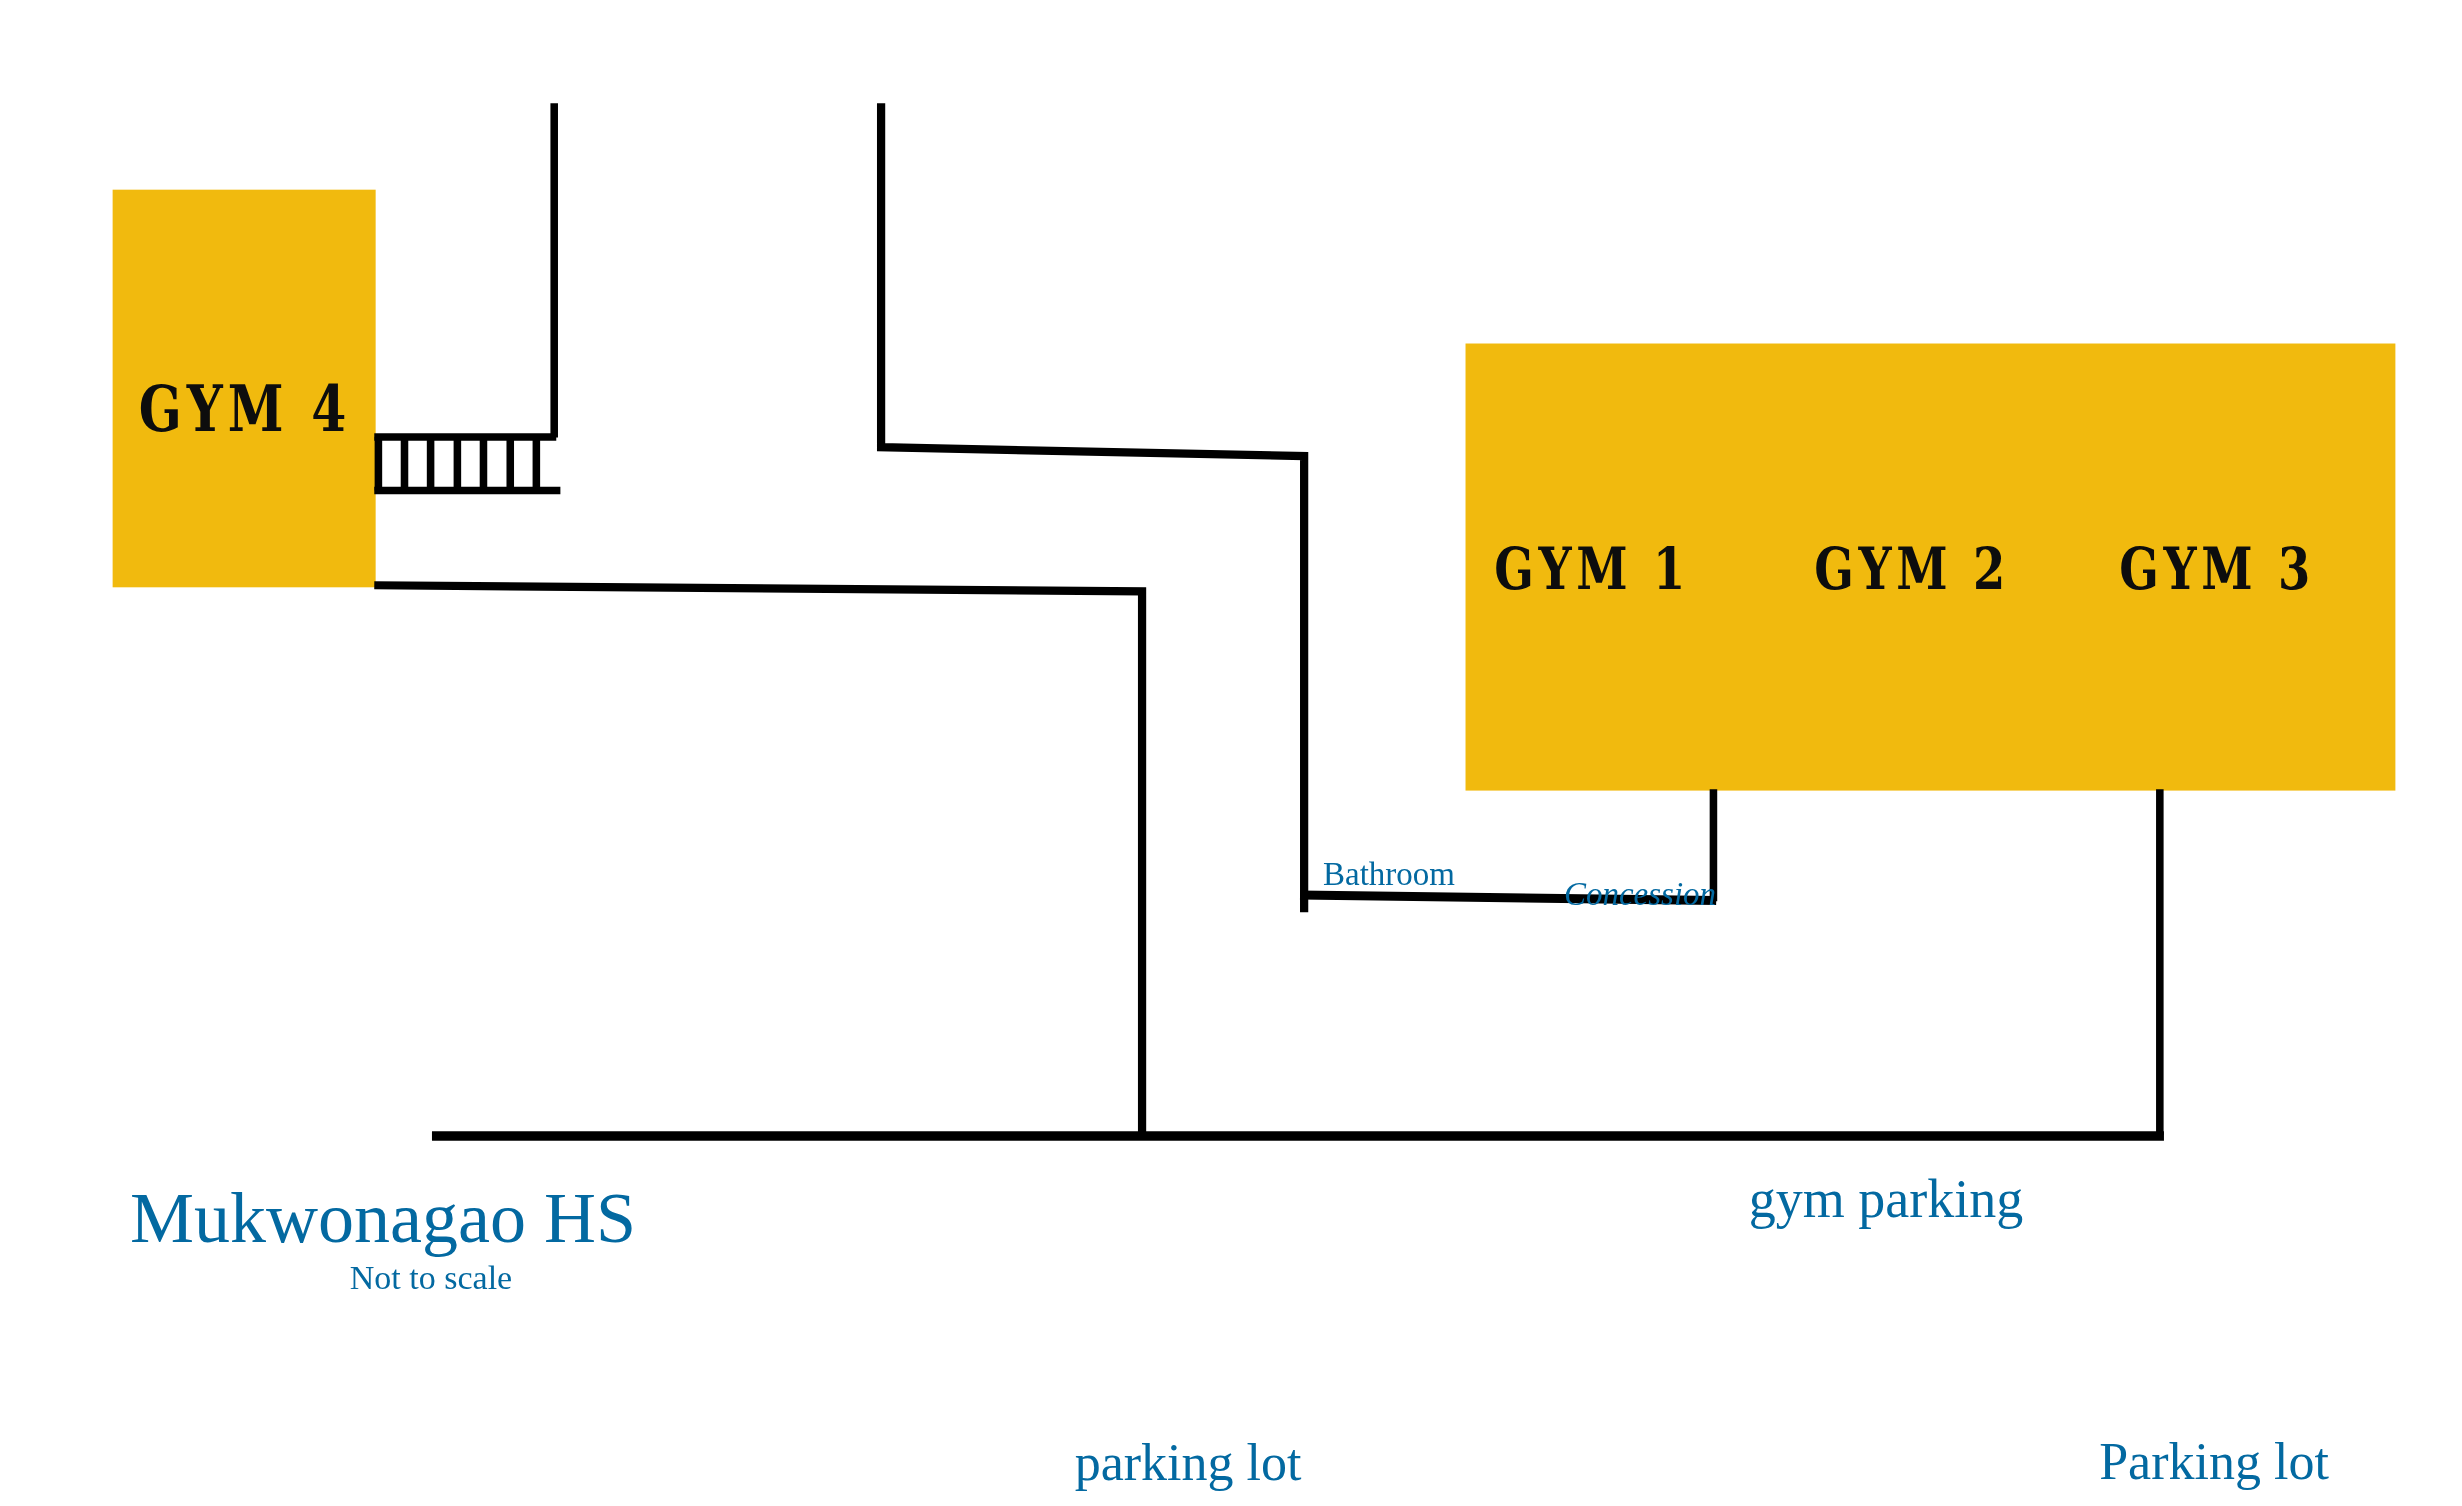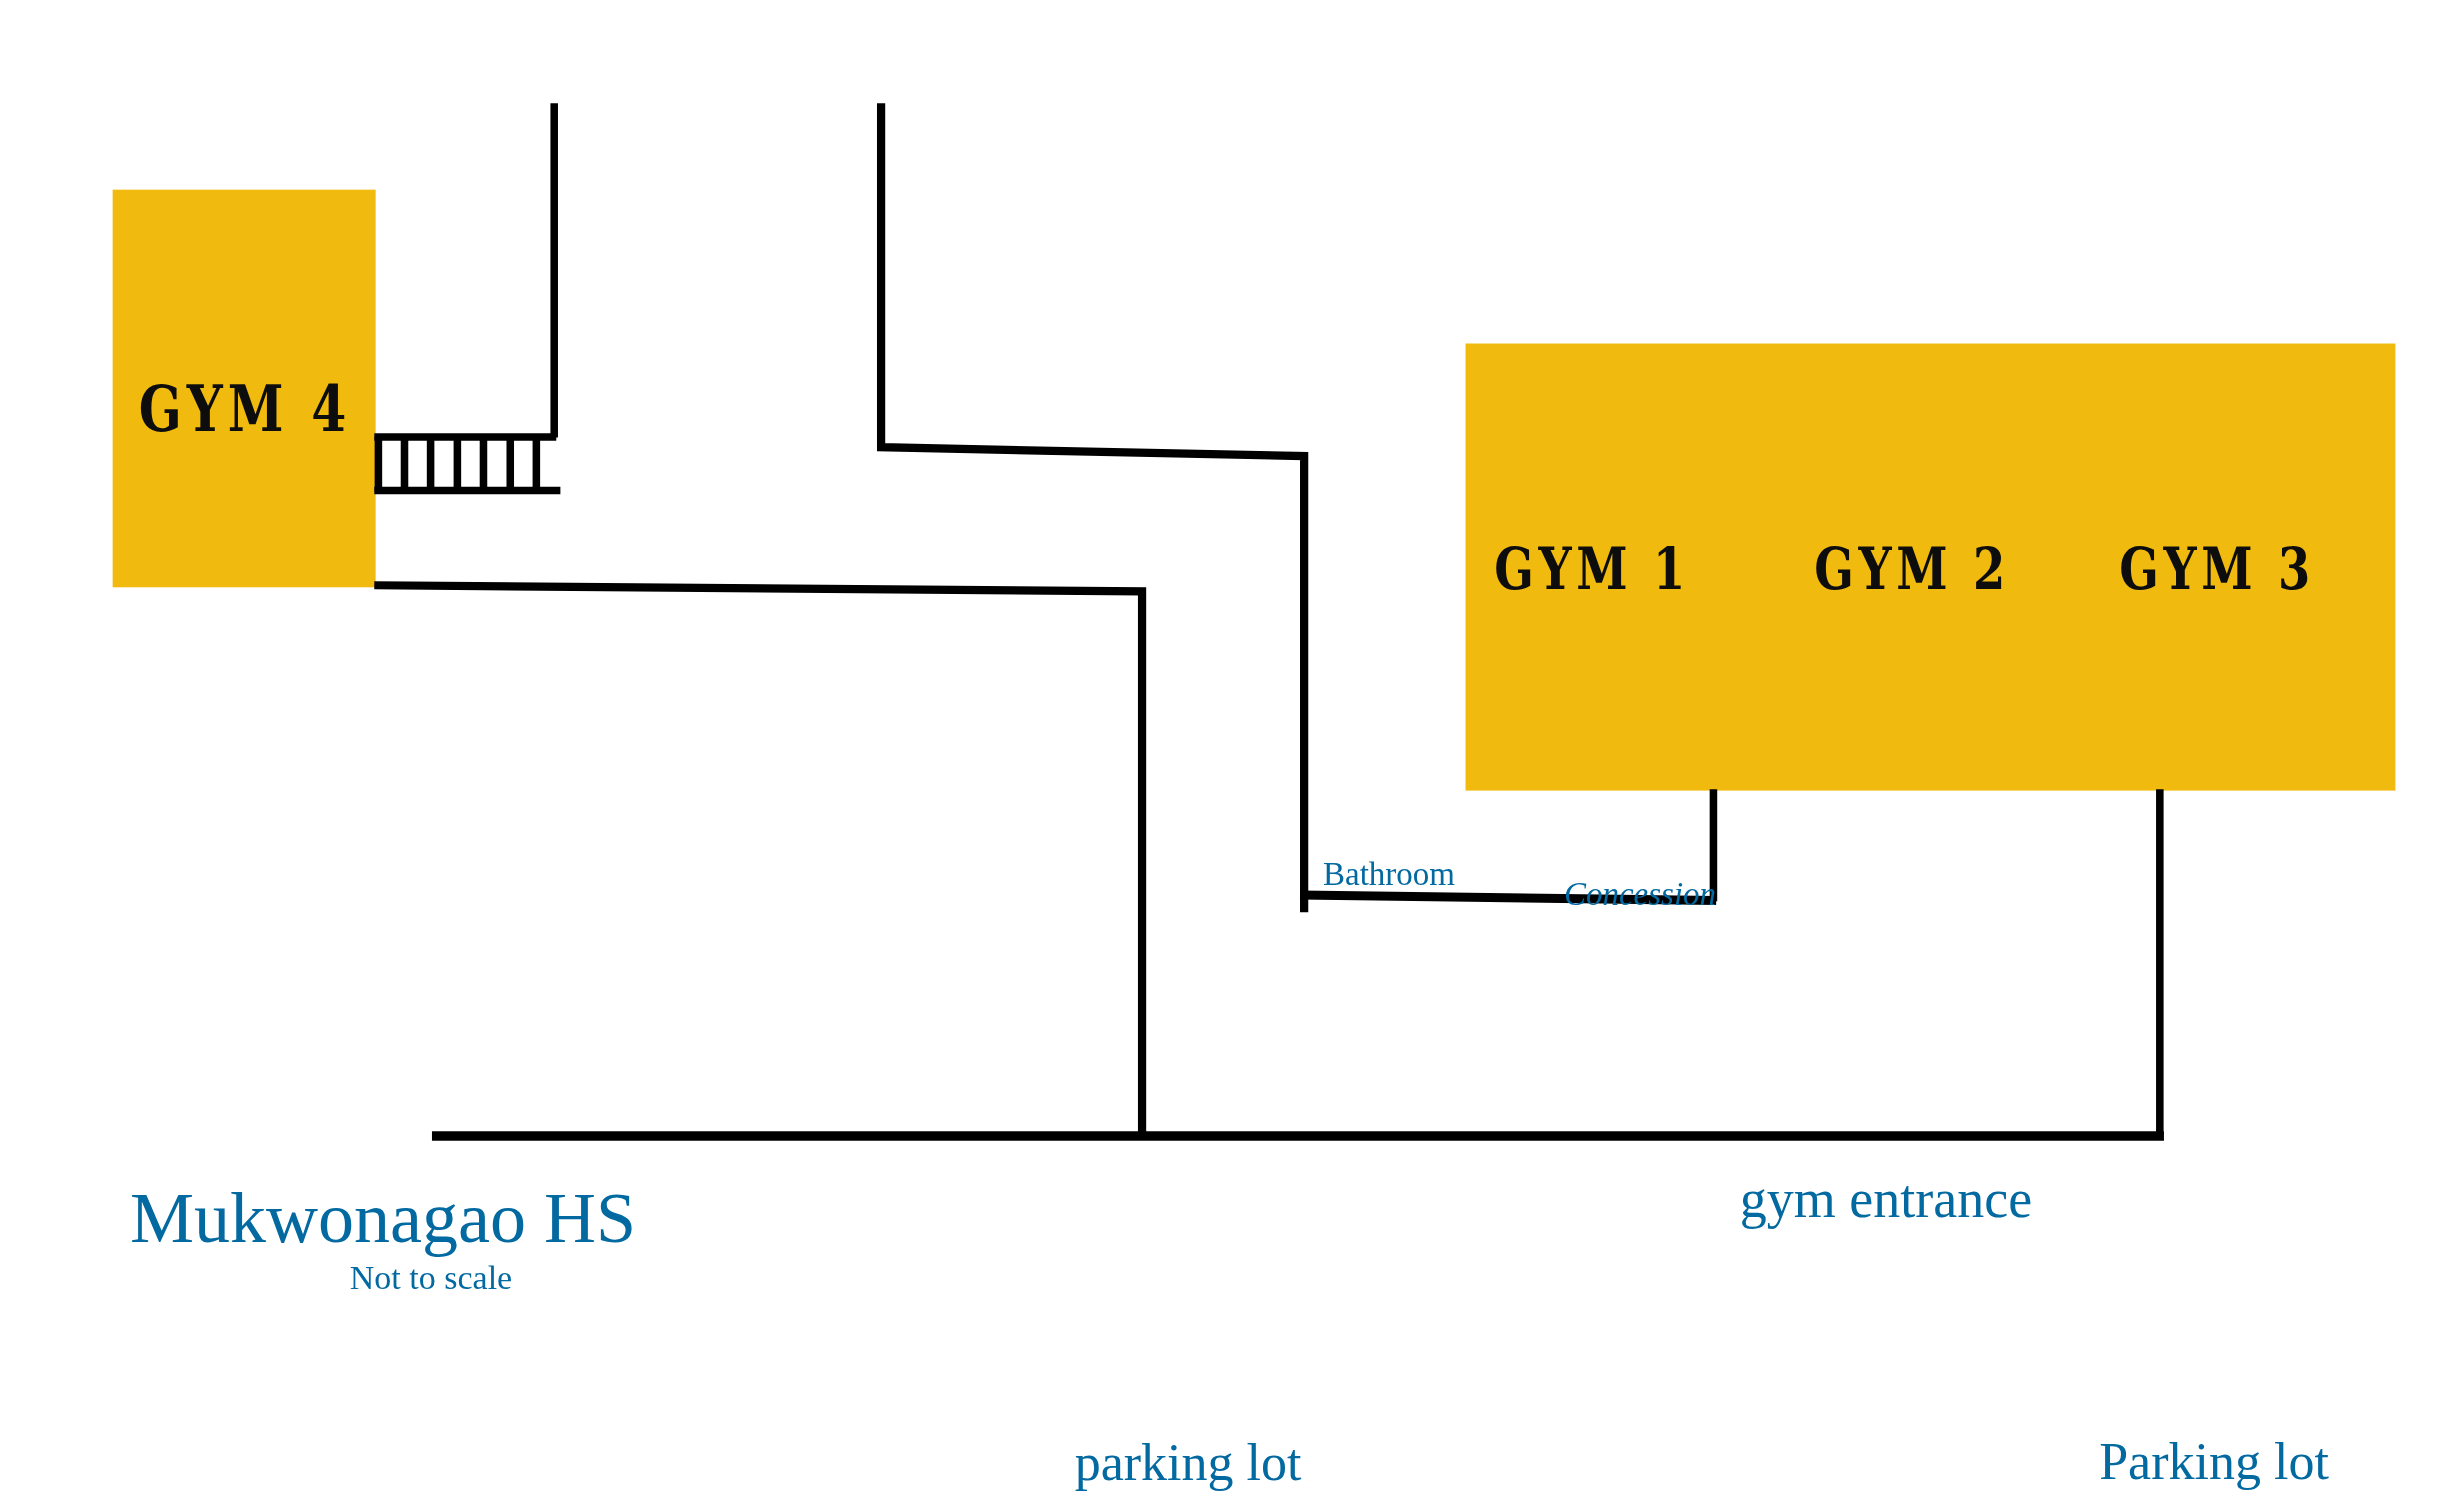--- a/index.html
+++ b/index.html
@@ -74,18 +74,18 @@
   <div class="label varsity gym123-size" style="left:1592px; top:569px;">GYM 1</div>
   <div class="label varsity gym123-size" style="left:1912px; top:569px;">GYM 2</div>
   <div class="label varsity gym123-size" style="left:2217px; top:569px;">GYM 3</div>
 
   <div class="label serif corridor-txt" style="left:1389px; top:874px;">Bathroom</div>
   <div class="label serif corridor-txt" style="left:1640px; top:894px;font-style:italic;">Concession</div>
 
   <div class="label serif school-name" style="left:383px; top:1218px;">Mukwonagao HS</div>
   <div class="label serif scale-note" style="left:383px; top:1278px;margin-left:48px;">Not to scale</div>
 
-  <div class="label serif entrance" style="left:1886px; top:1199px;">gym entrance</div>
+  <div class="label serif entrance" style="left:1886px; top:1199px;">gym parking</div>
   <div class="label serif parking" style="left:1188px; top:1463px;">parking lot</div>
   <div class="label serif parking" style="left:2214px; top:1462px;">Parking lot</div>
 
 </div>
 
 
 </body></html>

